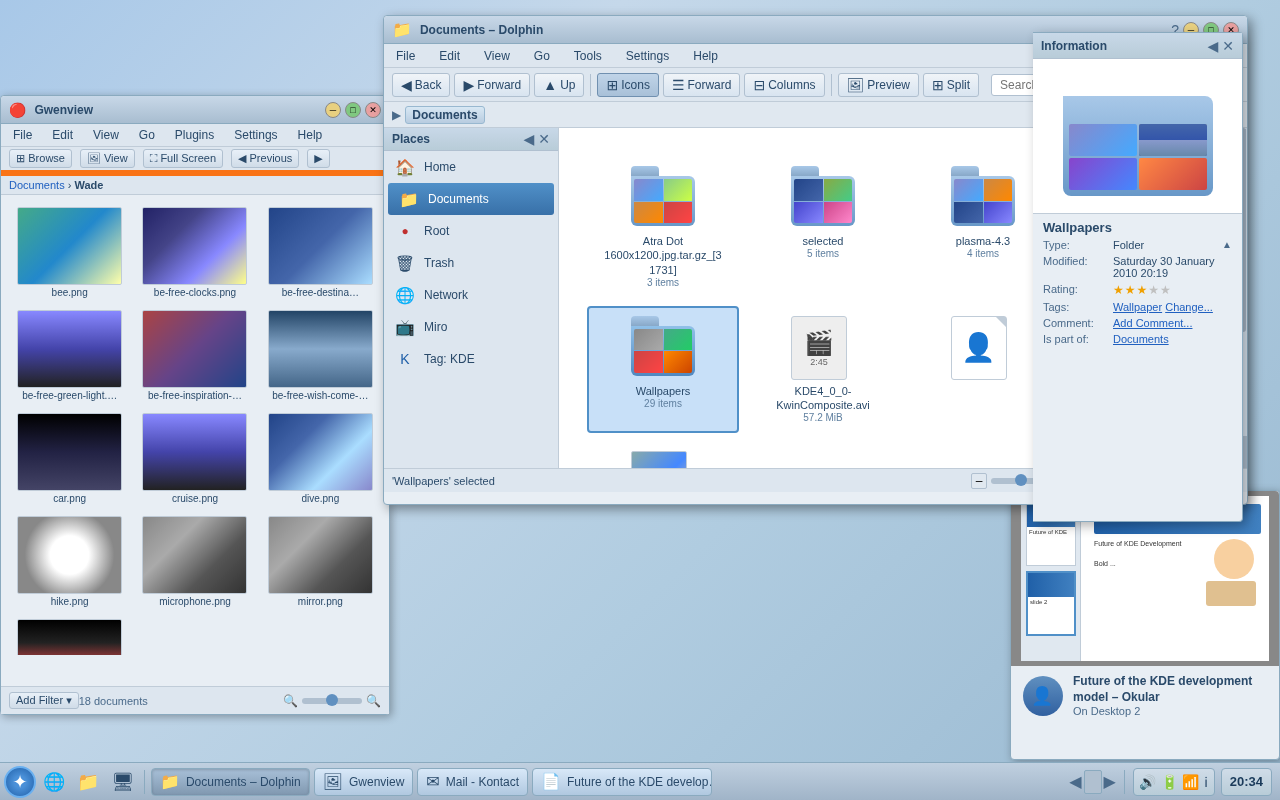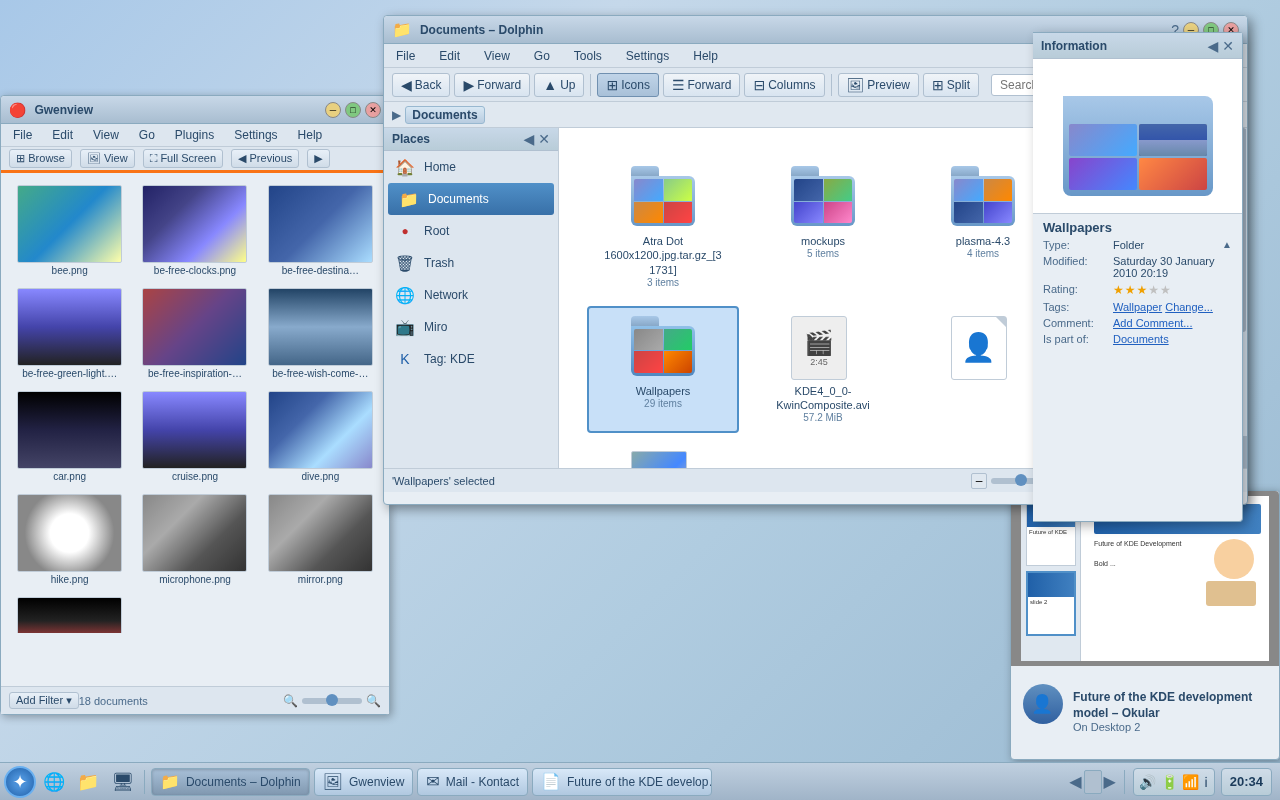--- a/index.html
+++ b/index.html
@@ -71,21 +71,21 @@
     .gwenview-menubar span {
       color: #2a4a6a;
       cursor: pointer;
       padding: 2px 4px;
     }
 
     .gwenview-toolbar {
       display: flex;
       padding: 2px 8px;
       background: #dde6ef;
-      border-bottom: 3px solid #f97316;
+      border-bottom: 6px solid #f97316;
       gap: 8px;
       align-items: center;
     }
     .gwenview-toolbar-btn {
       display: flex; align-items: center; gap: 3px;
       padding: 2px 6px;
       background: linear-gradient(180deg, #e8f0f8 0%, #d0dce8 100%);
       border: 1px solid #b0c0d0;
       border-radius: 3px;
       cursor: pointer;
@@ -659,21 +659,20 @@
     .okular-avatar {
       width: 40px; height: 40px;
       background: linear-gradient(180deg, #6090c0 0%, #3060a0 100%);
       border-radius: 50%;
       display: flex; align-items: center; justify-content: center;
       color: white;
       font-size: 18px;
     }
     .okular-info {
       flex: 1;
-      margin-top: 16px;
     }
     .okular-info-title {
       font-size: 12px;
       font-weight: bold;
       color: #2a4a6a;
       line-height: 1.3;
     }
     .okular-info-sub {
       font-size: 11px;
       color: #4a6a8a;
@@ -805,20 +804,25 @@
     <span>Plugins</span>
     <span>Settings</span>
     <span>Help</span>
   </div>
   <div class="gwenview-toolbar">
     <div class="gwenview-toolbar-btn">⊞ Browse</div>
     <div class="gwenview-toolbar-btn">🖼 View</div>
     <div class="gwenview-toolbar-btn">⛶ Full Screen</div>
     <div class="gwenview-toolbar-btn">◀ Previous</div>
     <div class="gwenview-toolbar-btn">▶</div>
+  </div>
+  <div class="gwenview-breadcrumb">
+    <span style="cursor:pointer;color:#2060c0;">Documents</span>
+    <span> › </span>
+    <span style="cursor:pointer;font-weight:bold;">Wade</span>
   </div>
   <div class="gwenview-content">
 
     <div class="gwenview-thumb">
       <div class="thumb-img t1"></div>
       <div class="thumb-label">bee.png</div>
     </div>
     <div class="gwenview-thumb">
       <div class="thumb-img t2"></div>
       <div class="thumb-label">be-free-clocks.png</div>
@@ -1017,21 +1021,21 @@
           <div class="file-icon-wrap">
             <div class="folder-icon">
               <div class="folder-thumb">
                 <div class="ft5"></div>
                   <div class="ft6"></div>
                 <div class="ft7"></div>
                   <div class="ft8"></div>
               </div>
             </div>
           </div>
-          <div class="file-label">mockups</div>
+          <div class="file-label">selected</div>
           <div class="file-size">5 items</div>
         </div>
 
         <div class="file-item">
           <div class="file-icon-wrap">
             <div class="folder-icon">
               <div class="folder-thumb">
                 <div class="ft1"></div>
                   <div class="ft3"></div>
                 <div class="ft5"></div>

